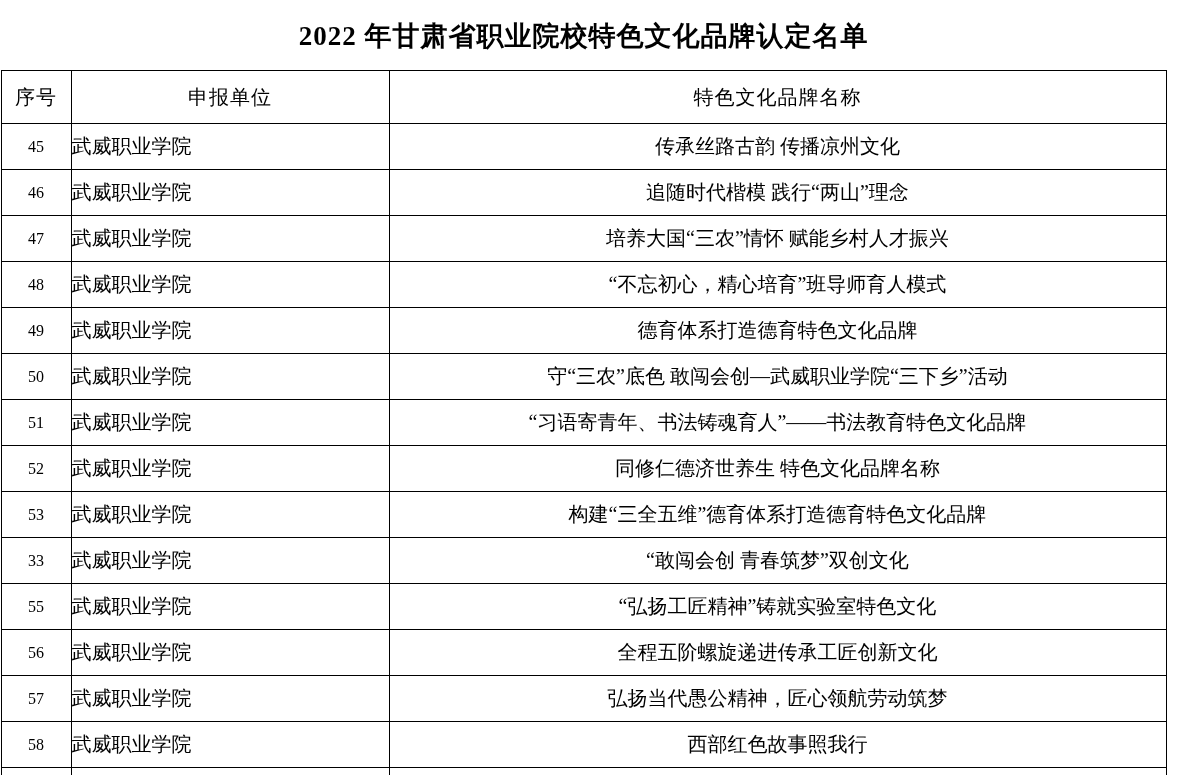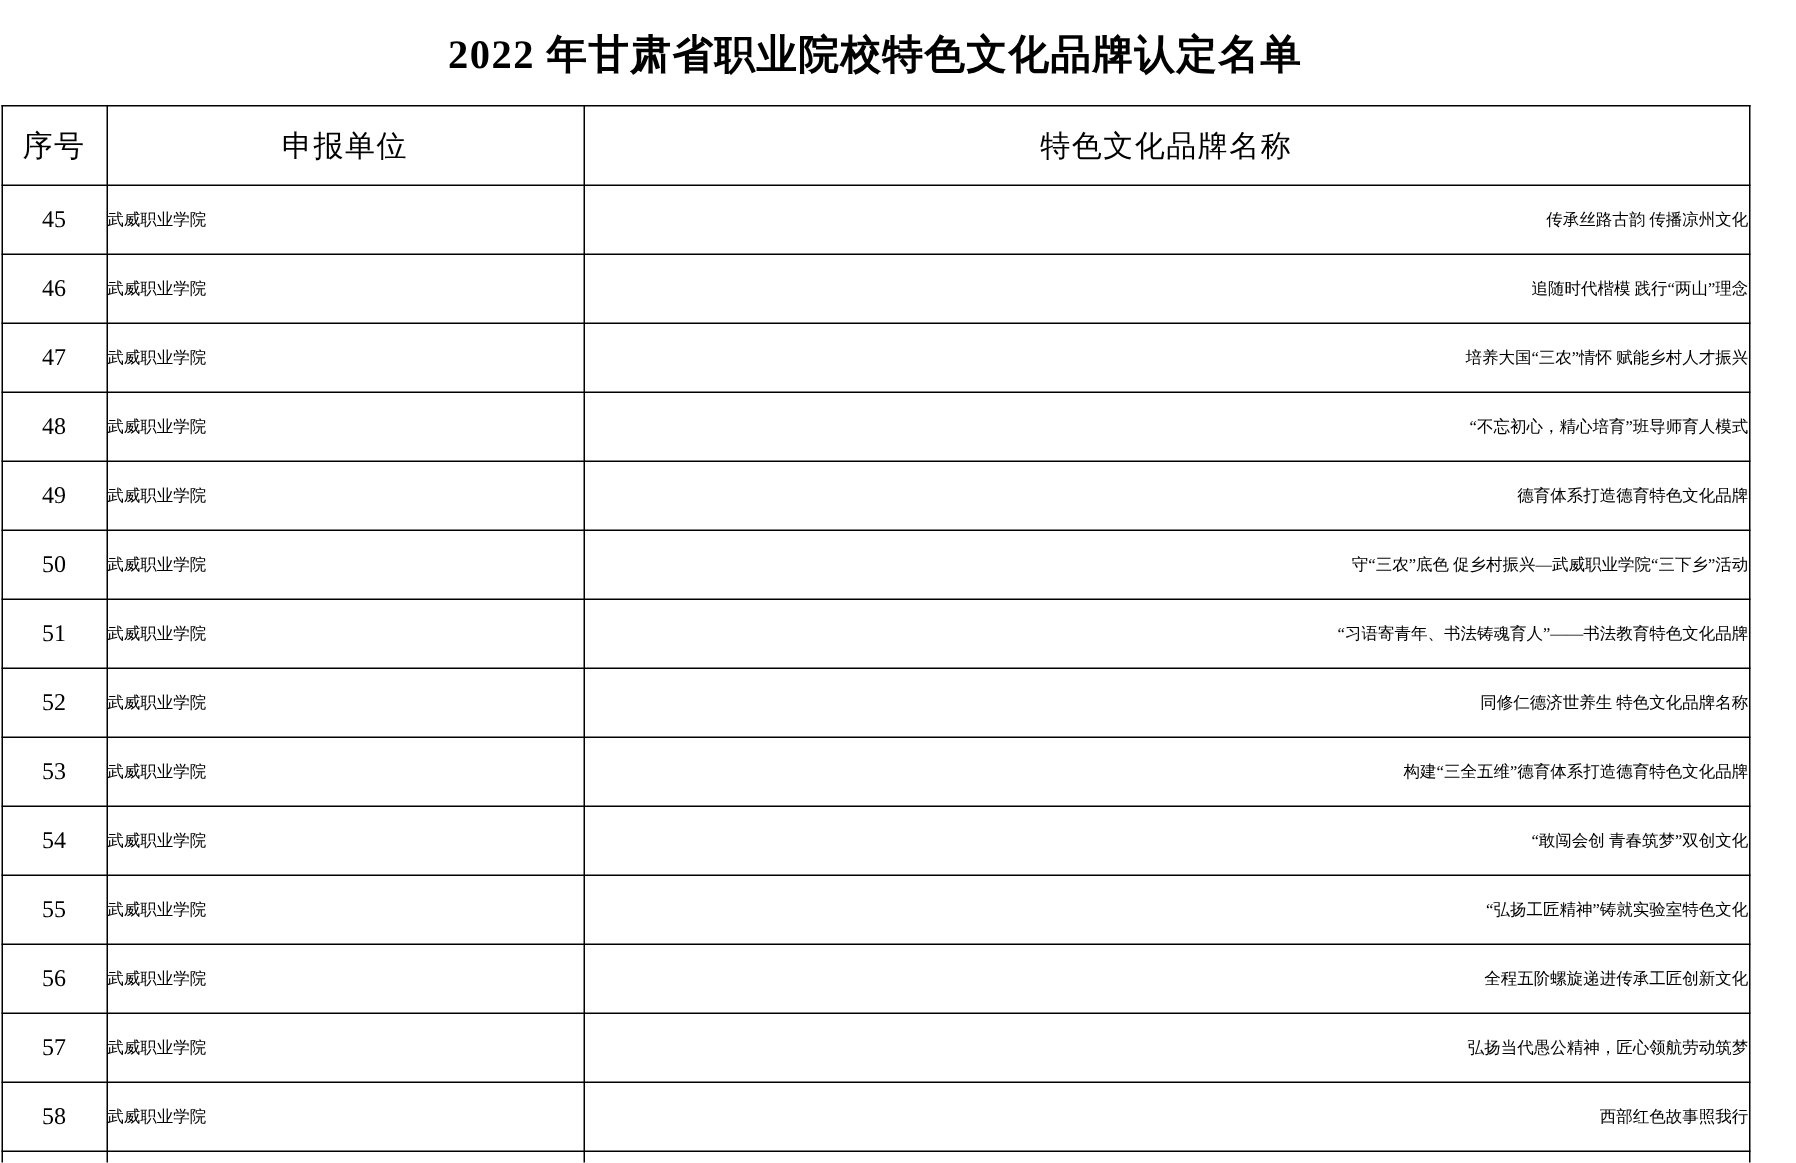--- a/index.html
+++ b/index.html
@@ -49,33 +49,33 @@
   thead th {
     height: 52px;
     text-align: center;
     font-size: 20px;
     font-family: "Liberation Serif", "DejaVu Serif", serif;
     font-weight: bold;
     letter-spacing: 1px;
   }
   tbody td {
     height: 45px;
-    font-size: 11px;
+    font-size: 20px;
     font-family: "Liberation Serif", "DejaVu Serif", serif;
   }
   td.seq {
     text-align: center;
     font-size: 16px;
   }
   td.unit {
     text-align: left;
     padding-left: 12px;
   }
   td.brand {
-    text-align: right;
+    text-align: center;
     padding-left: 14px;
     margin-left: 12px;
   }
 </style>
 </head>
 <body>
 
 <div class="page">
 
   <div class="doc-title">2022 年甘肃省职业院校特色文化品牌认定名单</div>
@@ -115,39 +115,39 @@
         <td class="brand">“不忘初心，精心培育”班导师育人模式</td>
       </tr>
       <tr>
         <td class="seq">49</td>
         <td class="unit">武威职业学院</td>
         <td class="brand">德育体系打造德育特色文化品牌</td>
       </tr>
       <tr>
         <td class="seq">50</td>
         <td class="unit">武威职业学院</td>
-        <td class="brand">守“三农”底色  促乡村振兴—武威职业学院“三下乡”活动</td>
+        <td class="brand">守“三农”底色  敢闯会创—武威职业学院“三下乡”活动</td>
       </tr>
       <tr>
         <td class="seq">51</td>
         <td class="unit">武威职业学院</td>
         <td class="brand">“习语寄青年、书法铸魂育人”——书法教育特色文化品牌</td>
       </tr>
       <tr>
         <td class="seq">52</td>
         <td class="unit">武威职业学院</td>
         <td class="brand">同修仁德济世养生  特色文化品牌名称</td>
       </tr>
       <tr>
         <td class="seq">53</td>
         <td class="unit">武威职业学院</td>
         <td class="brand">构建“三全五维”德育体系打造德育特色文化品牌</td>
       </tr>
       <tr>
-        <td class="seq">54</td>
+        <td class="seq">33</td>
         <td class="unit">武威职业学院</td>
         <td class="brand">“敢闯会创  青春筑梦”双创文化</td>
       </tr>
       <tr>
         <td class="seq">55</td>
         <td class="unit">武威职业学院</td>
         <td class="brand">“弘扬工匠精神”铸就实验室特色文化</td>
       </tr>
       <tr>
         <td class="seq">56</td>

